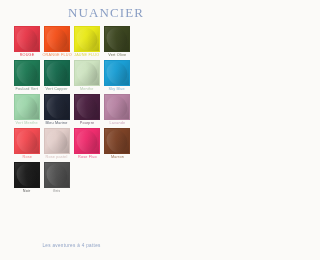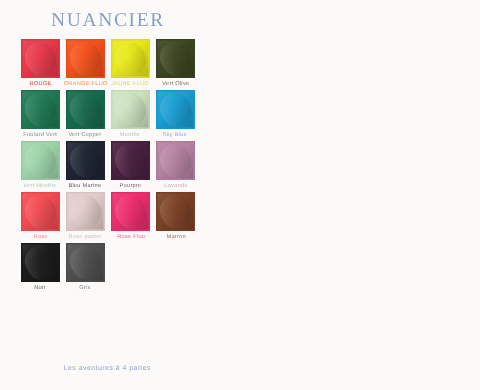--- a/index.html
+++ b/index.html
@@ -22,21 +22,21 @@
     position: relative;
     background: #fbfaf8;
     display: flex;
     flex-direction: column;
   }
 
   
   .title-wrap {
     width: 100%;
     padding-top: 6px;
-    text-align: center;
+    text-align: right;
   }
 
   .title {
     font-family: "Liberation Serif", serif;
     font-size: 13px;
     letter-spacing: 1.1px;
     color: #8a9ec4;
     font-weight: 400;
     line-height: 1;
     white-space: nowrap;

